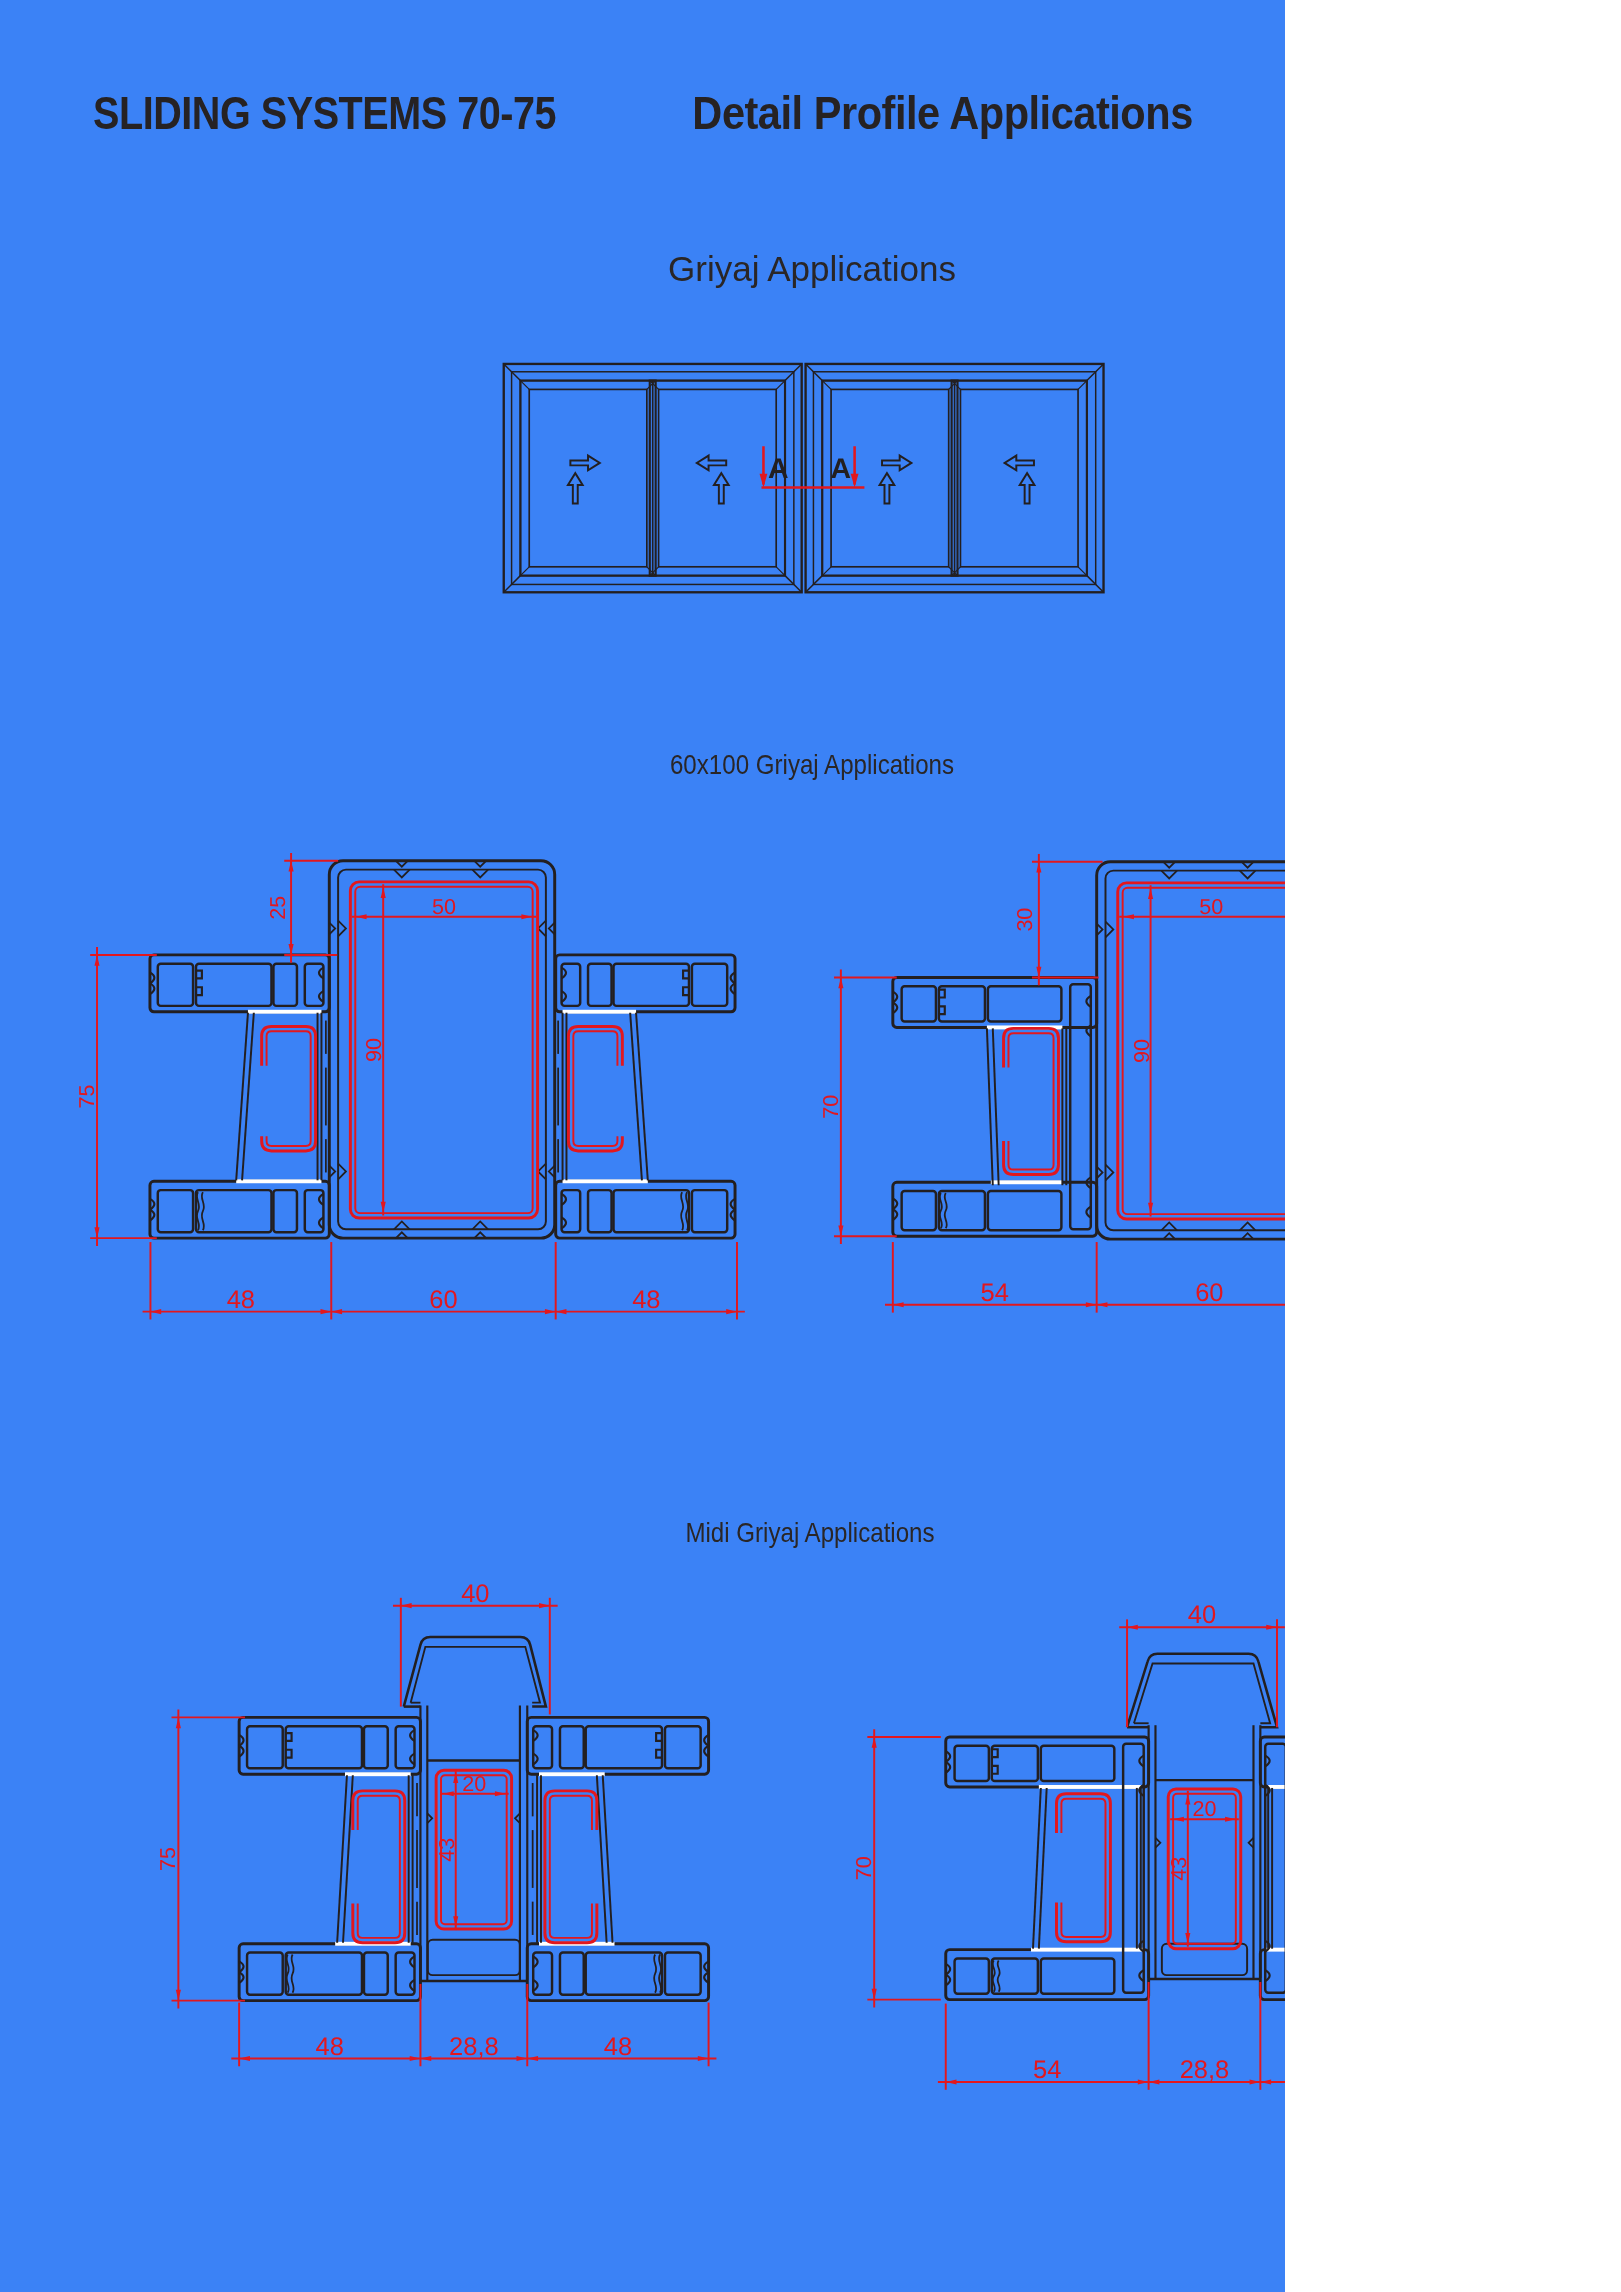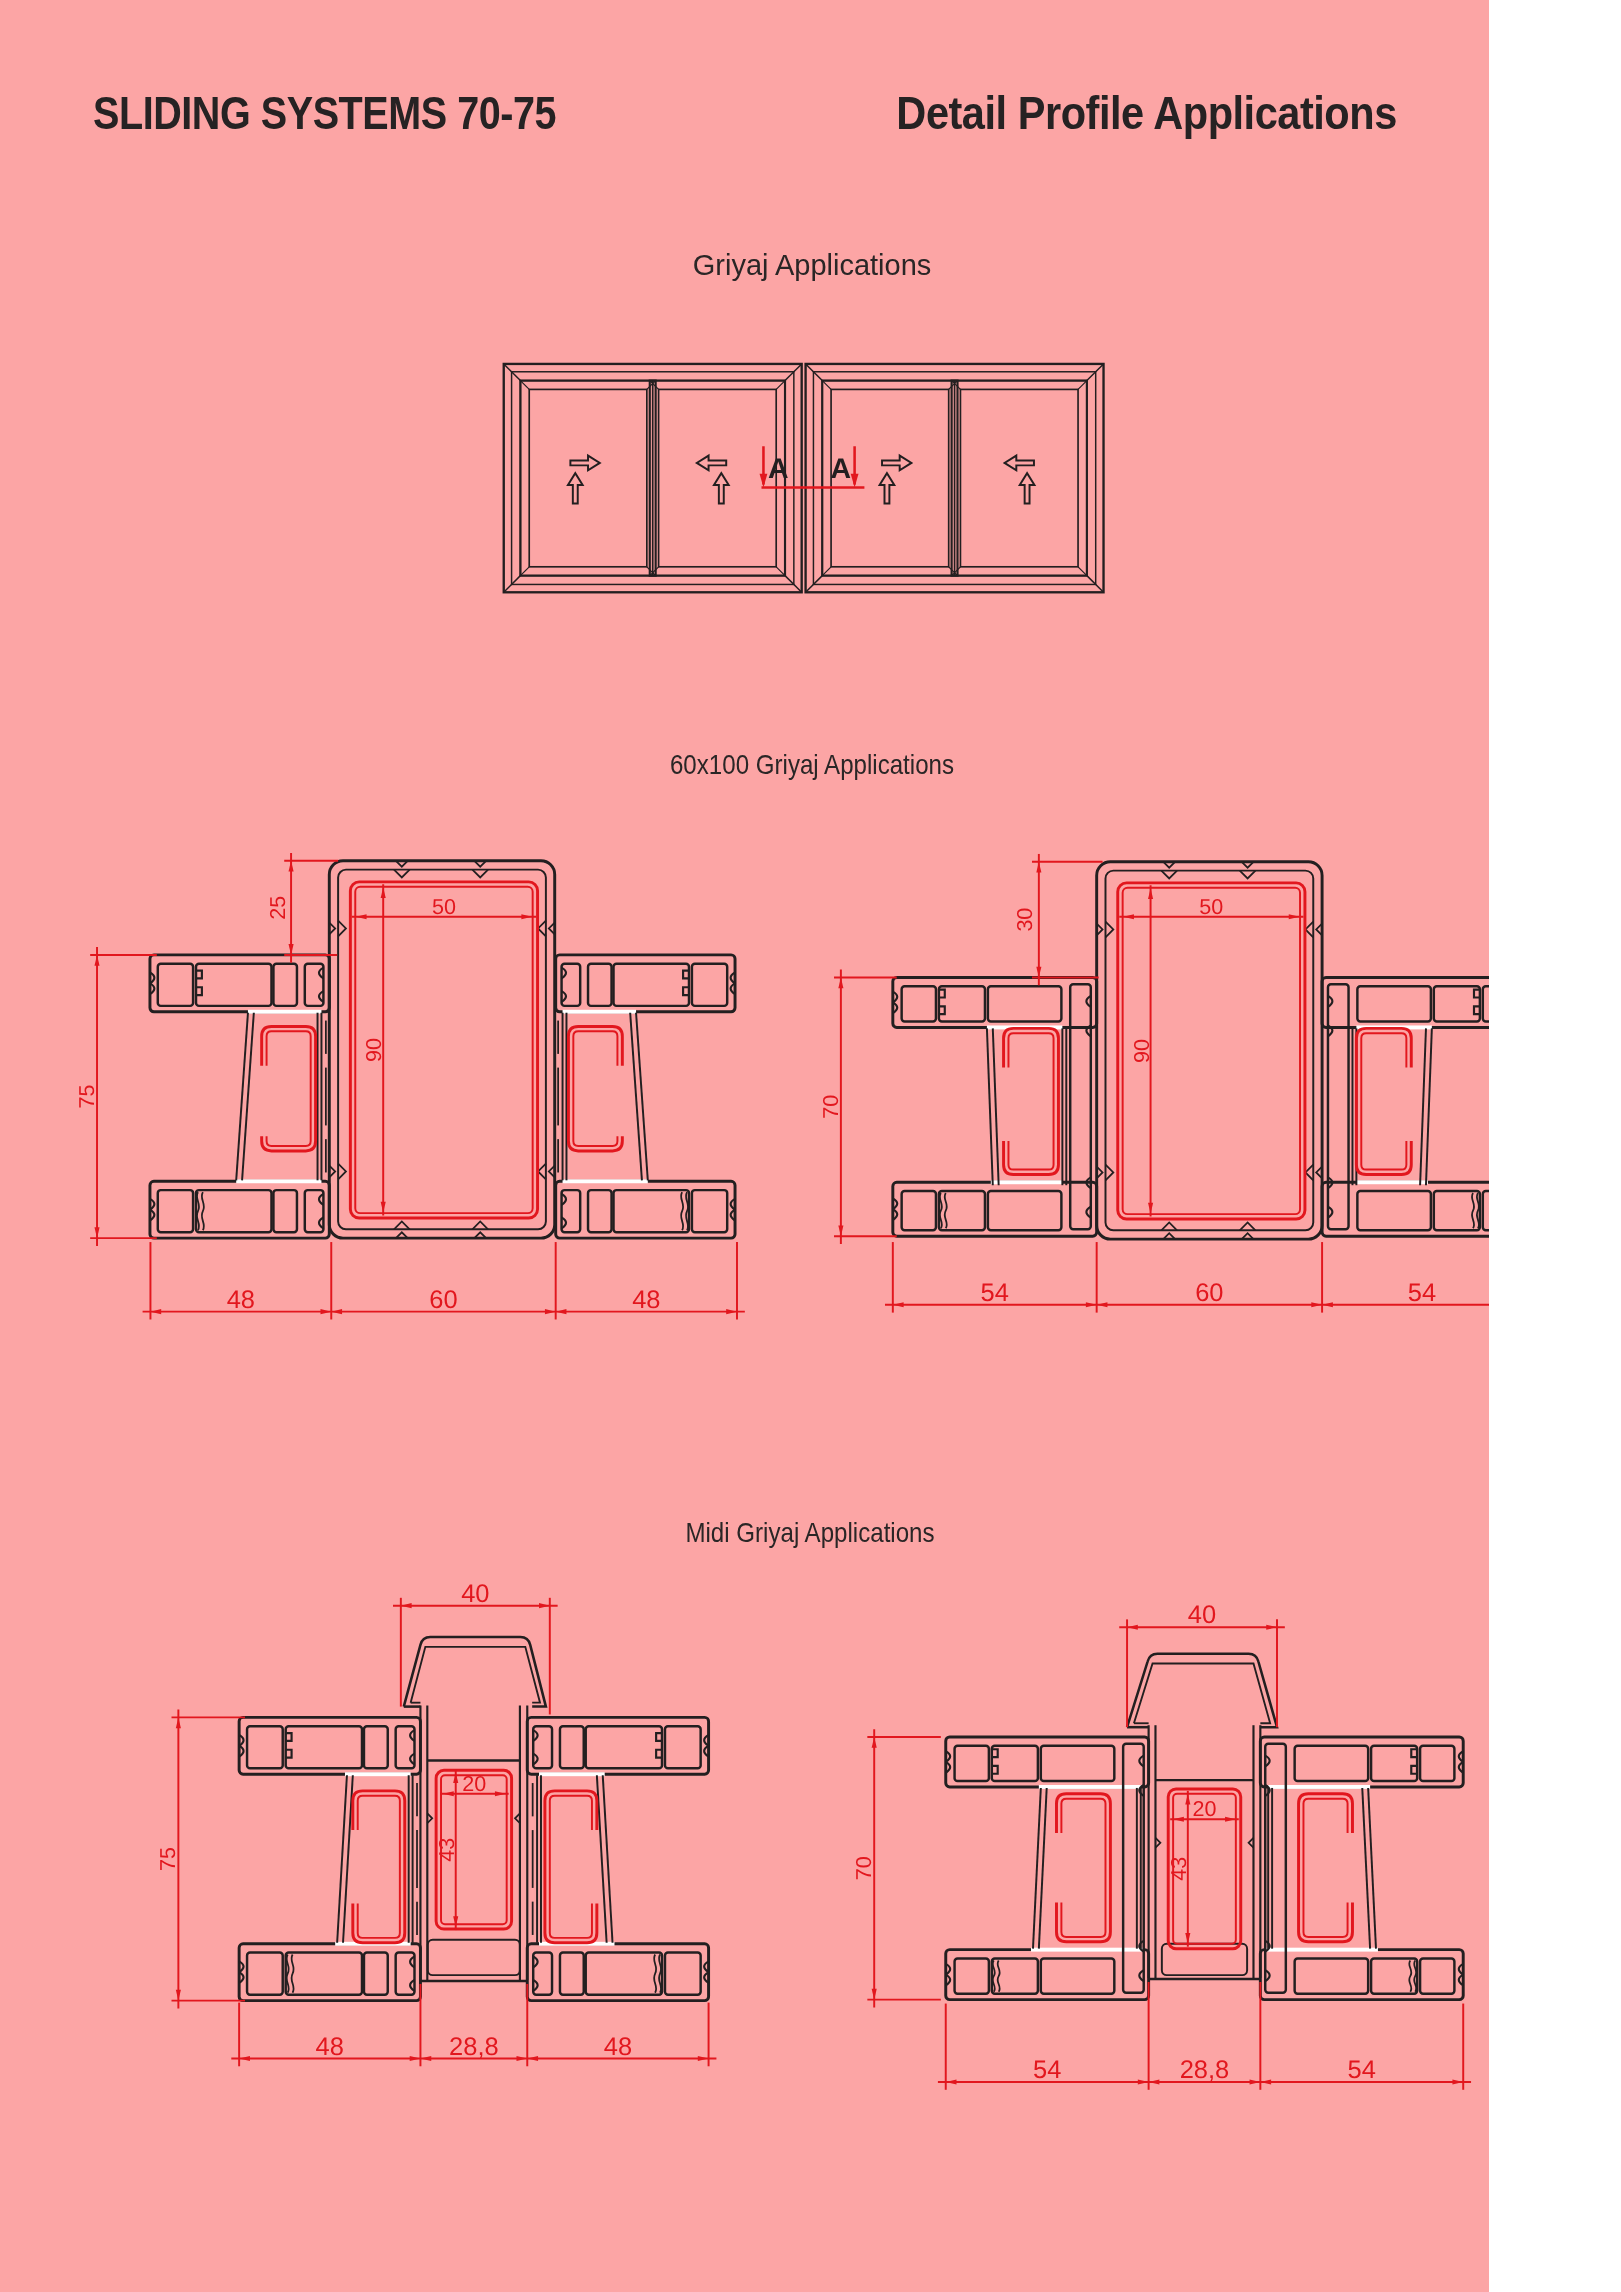--- a/index.html
+++ b/index.html
@@ -1,25 +1,25 @@
 <!DOCTYPE html>
 <html><head><meta charset="utf-8"><style>
 html,body{margin:0;padding:0;background:#ffffff;-webkit-font-smoothing:antialiased;}
-.page{position:relative;width:1489px;height:2293px;background:#fca5a5;overflow:hidden;
+.page{position:relative;width:1285px;height:2293px;background:#3b82f6;overflow:hidden;
  font-family:"Liberation Sans",sans-serif;}
 .hdr{position:absolute;font-weight:bold;color:#262223;font-size:46px;letter-spacing:-0.5px;white-space:nowrap;}
 .sub{position:absolute;color:#2a2626;white-space:nowrap;}
 </style></head><body>
 <div class="page">
 
 <div class="hdr" style="left:93px;top:86px;transform:scaleX(0.859);transform-origin:left top;">SLIDING SYSTEMS 70-75</div>
 
 <div class="hdr" style="right:92px;top:86px;transform:scaleX(0.902);transform-origin:right top;">Detail Profile Applications</div>
 
-<div class="sub" style="left:812px;top:249px;font-size:29px;font-weight:normal;transform:translateX(-50%);white-space:nowrap;">Griyaj Applications</div>
+<div class="sub" style="left:812px;top:249px;font-size:35px;font-weight:normal;transform:translateX(-50%);white-space:nowrap;">Griyaj Applications</div>
 
 <div class="sub" style="left:812px;top:749px;font-size:27.4px;transform:translateX(-50%) scaleX(0.88);white-space:nowrap;">60x100 Griyaj Applications</div>
 
 <div class="sub" style="left:810px;top:1517px;font-size:27.4px;transform:translateX(-50%) scaleX(0.88);white-space:nowrap;">Midi Griyaj Applications</div>
 
 <div class="sub" style="left:1513px;top:2221px;font-size:26.5px;font-weight:bold;margin-left:30px;">13</div>
 <svg width="1621" height="2293" viewBox="0 0 1654 2339" style="position:absolute;left:0;top:0;" font-family="Liberation Sans, sans-serif" text-rendering="geometricPrecision">
 
 <g>
 <rect x="514" y="371" width="304" height="233" rx="0" fill="none" stroke="#231f20" stroke-width="2.4"></rect>

